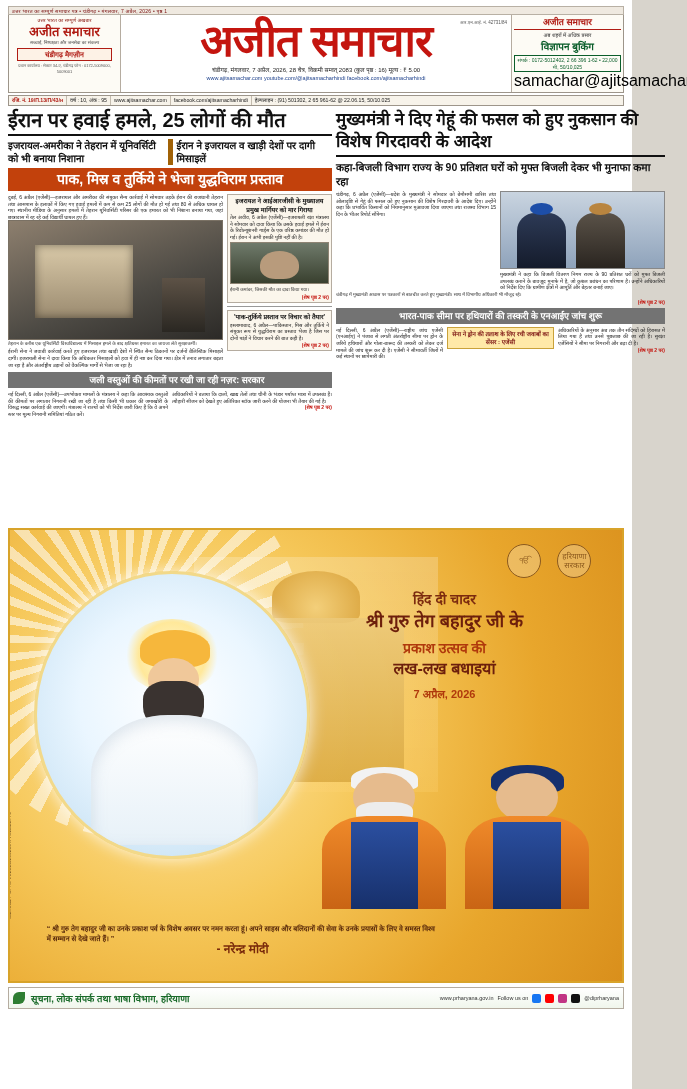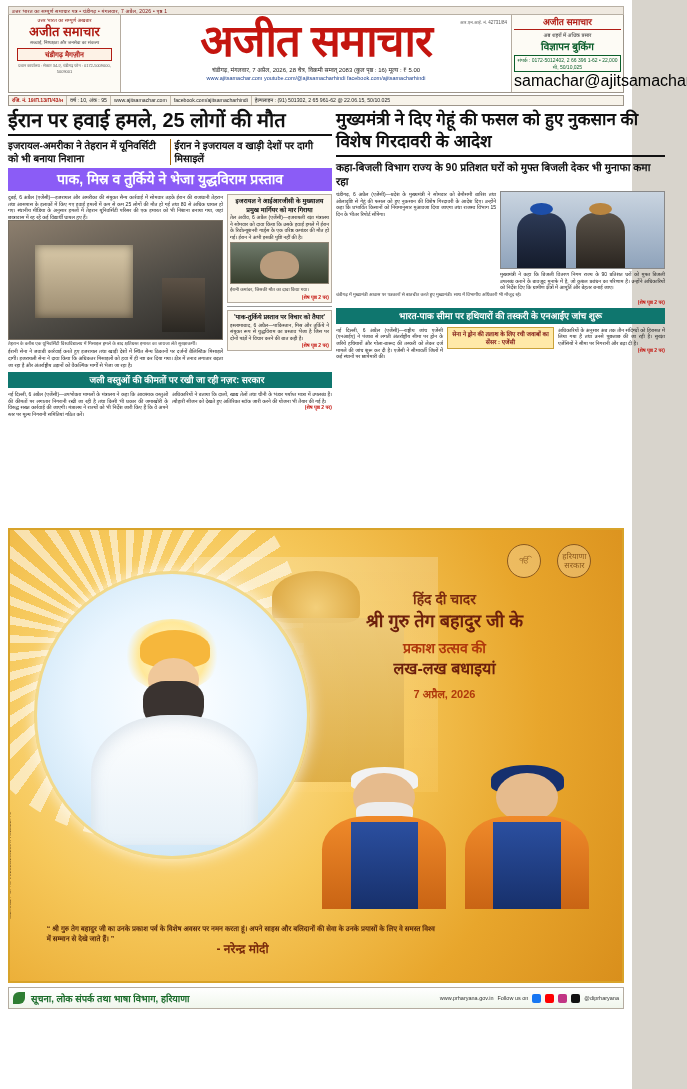--- a/index.html
+++ b/index.html
@@ -140,24 +140,24 @@
   .headline1 {
     font-size: 20px; font-weight: bold; color: #111; line-height: 23px;
     border-bottom: 2px solid #111; padding-bottom: 2px; margin-bottom:3px;
   }
   .subrow {
     display: flex; gap: 4px; margin-bottom: 3px;
   }
   .subrow .sub {
     flex: 1; font-size: 10px; font-weight: bold; color:#111; line-height:13px;
   }
-  .subrow .sub:first-child { border-right: 1px solid #a16207; padding-right:4px; }
+  .subrow .sub:first-child { border-right: 5px solid #a16207; padding-right:4px; }
 
   .banner-red {
-    background: #8b5cf6; color: #fff; font-size: 14px; font-weight: bold;
+    background: #c2410c; color: #fff; font-size: 14px; font-weight: bold;
     text-align: center; padding: 3px 2px; line-height: 17px; margin-bottom: 3px;
   }
 
   .body-cols {
     display: flex; gap: 4px;
   }
   .bodytext {
     font-size: 5px; color: #222; line-height: 6.6px; text-align: justify;
   }
   .photo {
@@ -197,21 +197,21 @@
   }
   .photo2 .man.a { left:10%; }
   .photo2 .man.b { left:46%; background: linear-gradient(180deg,#5a5248,#2a2520); }
   .photo2 .turban {
     position:absolute; width:14%; height:16%; border-radius:50%;
   }
   .photo2 .turban.a { left:18%; bottom:70%; background:#1d4ea8; }
   .photo2 .turban.b { left:54%; bottom:70%; background:#b9853f; }
 
   .box-red-head {
-    background:#0f766e; color:#fff; font-size:9px; font-weight:bold;
+    background:#737373; color:#fff; font-size:9px; font-weight:bold;
     text-align:center; padding:2px; line-height:12px;
   }
   .divider { border-top: 1px solid #999; margin: 3px 0; }
 
   .sidebox {
     border:1px solid #b5aca0; background:#fbf6ec; padding:2px;
   }
   .sidebox .t {
     font-size:6.4px; font-weight:bold; color:#111; line-height:8.5px; text-align:center;
   }

